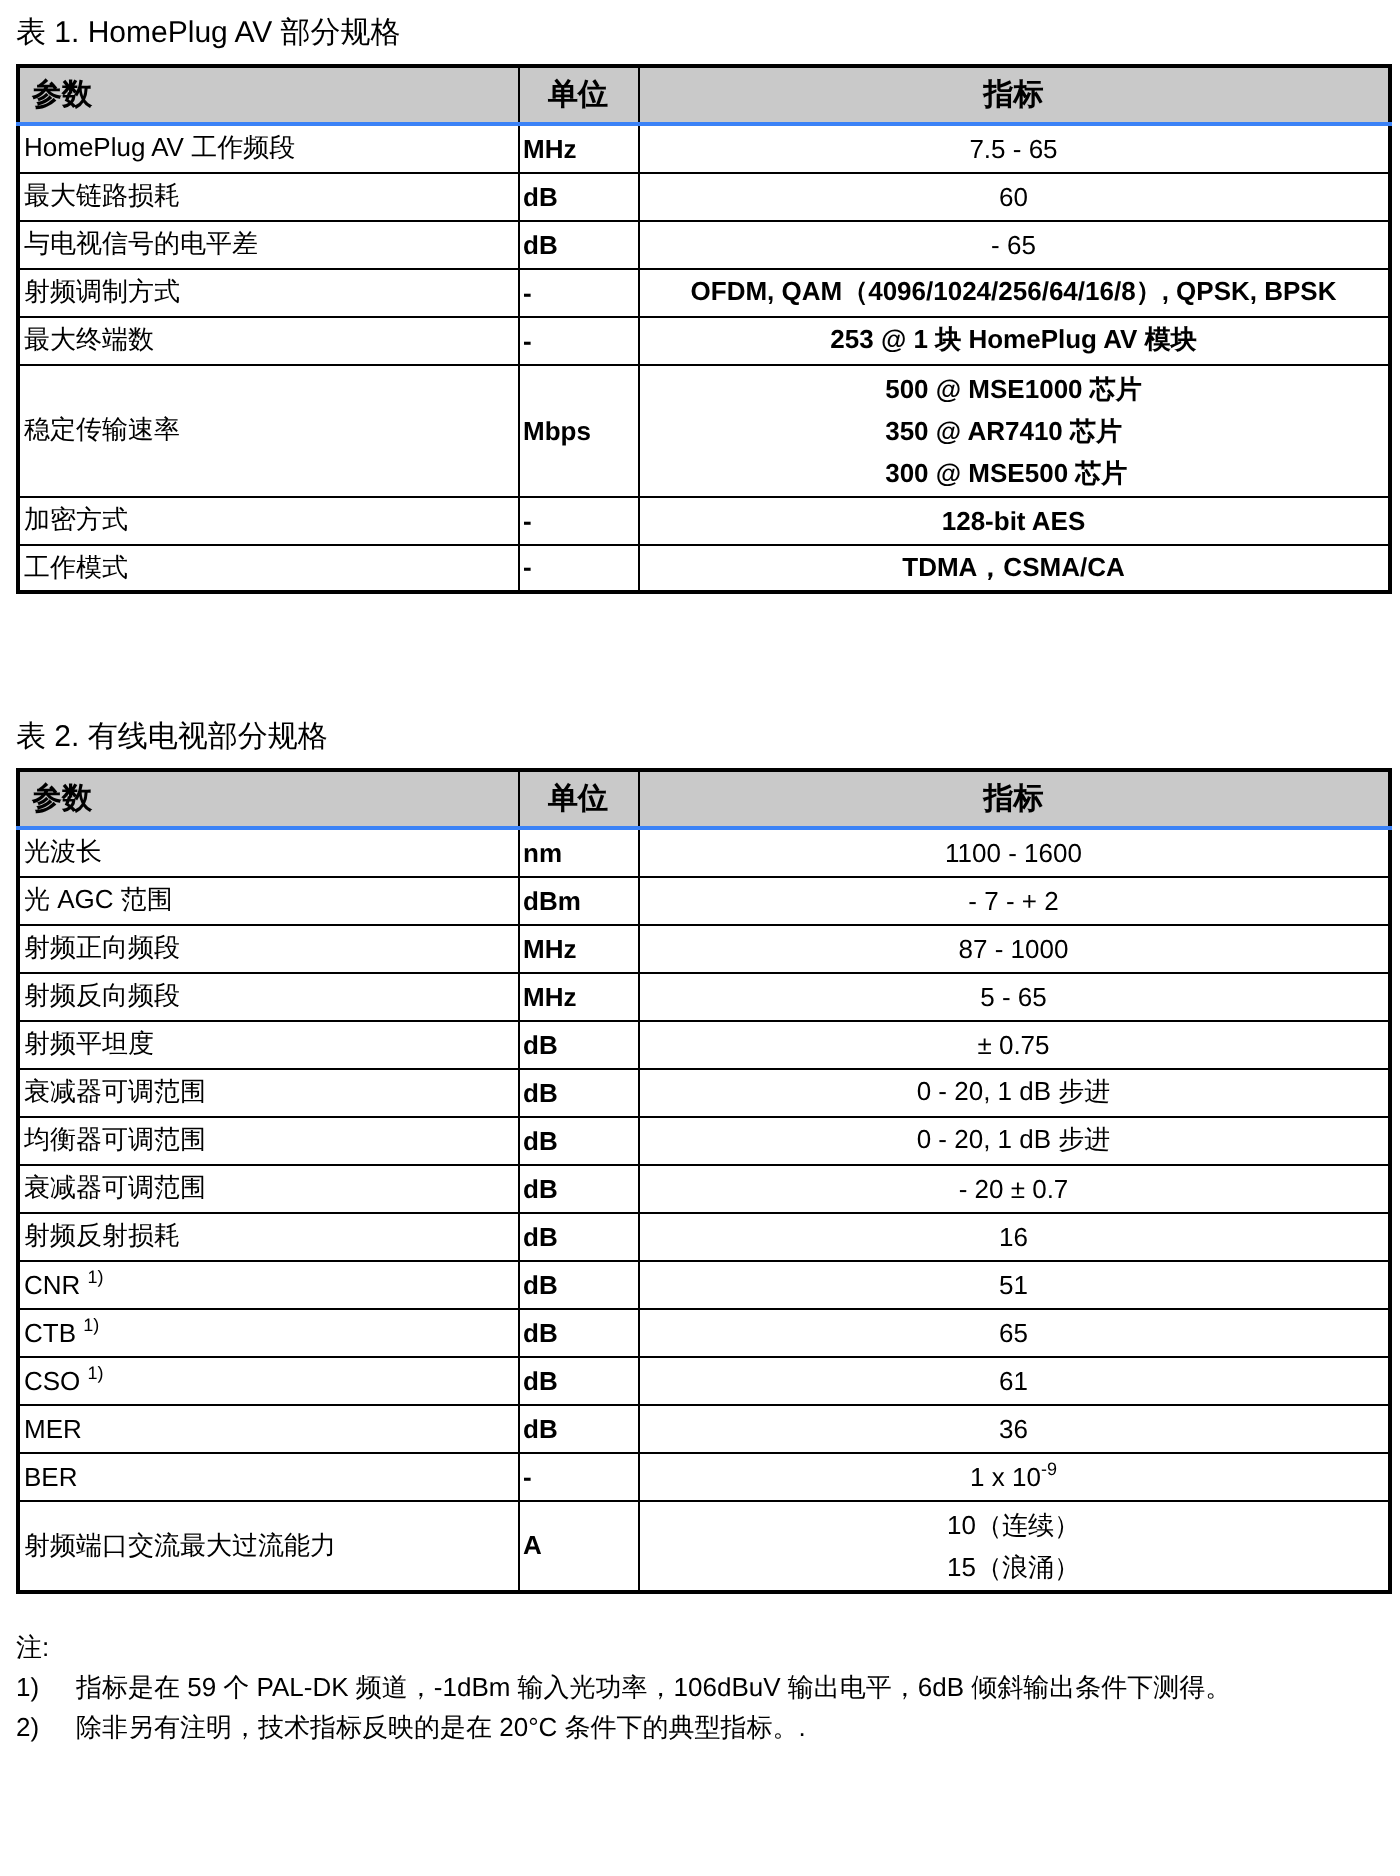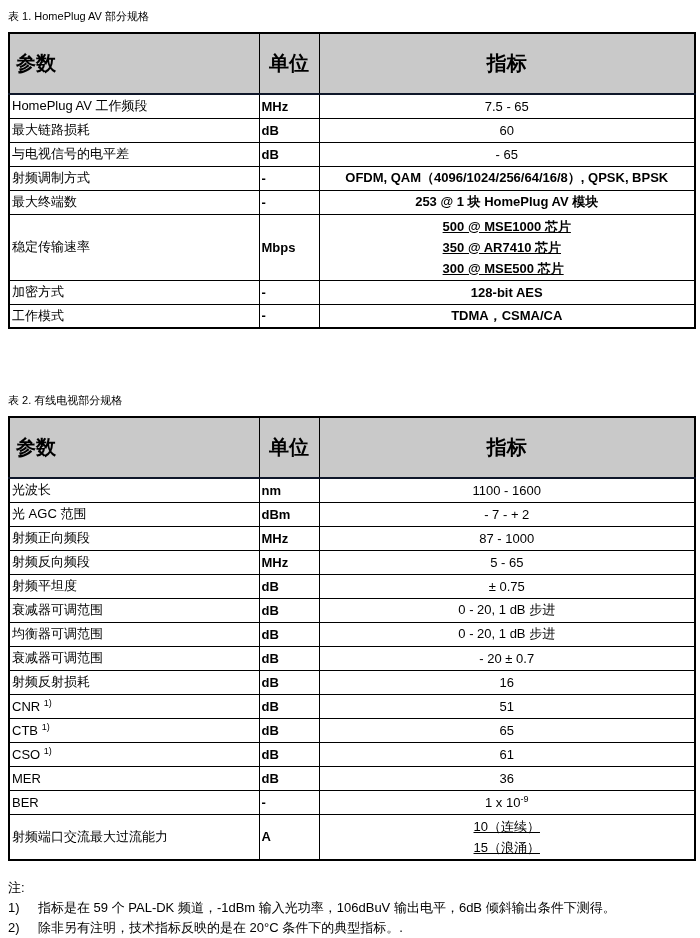--- a/index.html
+++ b/index.html
@@ -7,58 +7,58 @@
   .page {
     width: 700px;
     height: 938px;
     background: #ffffff;
     padding: 8px 6px 0 8px;
     font-family: "Liberation Sans", "DejaVu Sans", sans-serif;
     color: #000000;
     overflow: hidden;
   }
   .tbl-title {
-    font-size: 11px;
+    font-size: 15px;
     line-height: 17px;
     margin: 0 0 7px 0;
     white-space: pre;
   }
   .section2 { margin-top: 63px; }
   table.spec {
     border-collapse: collapse;
     width: 686px;
     table-layout: fixed;
     border: 2px solid #000;
   }
   table.spec th, table.spec td {
     border: 1px solid #000;
     overflow: hidden;
   }
   table.spec thead th {
     background: #c9c9c9;
-    font-size: 20px;
+    font-size: 15px;
     font-weight: bold;
     height: 25px;
     text-align: center;
-    border-bottom: 2px solid #0f172a;
-    padding: 16px 2px;
+    border-bottom: 2px solid #3b82f6;
+    padding: 4px 2px;
   }
   table.spec thead th.c-param { text-align: left; padding-left: 6px; }
   table.spec td {
     font-size: 13px;
     height: 24px;
     padding: 1px 2px;
     vertical-align: middle;
   }
   td.c-param { text-align: left; padding-left: 6px; }
   td.c-unit  { text-align: left; font-weight: bold; }
   td.c-value { text-align: center; }
   td.c-value.v-bold { font-weight: bold; }
   .multiline { display: inline-block; text-align: left; }
-  .vline { line-height: 21px; white-space: pre; text-decoration: underline; }
+  .vline { line-height: 21px; white-space: pre; }
   sup { font-size: 9px; line-height: 0; }
   .notes { margin-top: 17px; font-size: 13px; line-height: 20px; }
   .note-label { margin-bottom: 0px; }
   .note-row { display: flex; }
   .note-num { width: 30px; flex: 0 0 30px; }
   .note-text { flex: 1; }
 </style>
 </head>
 <body>
 

